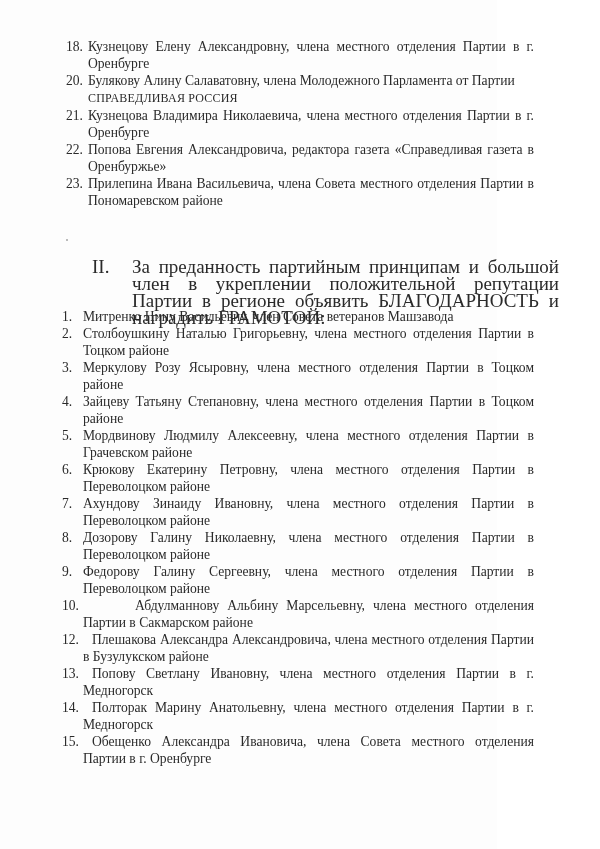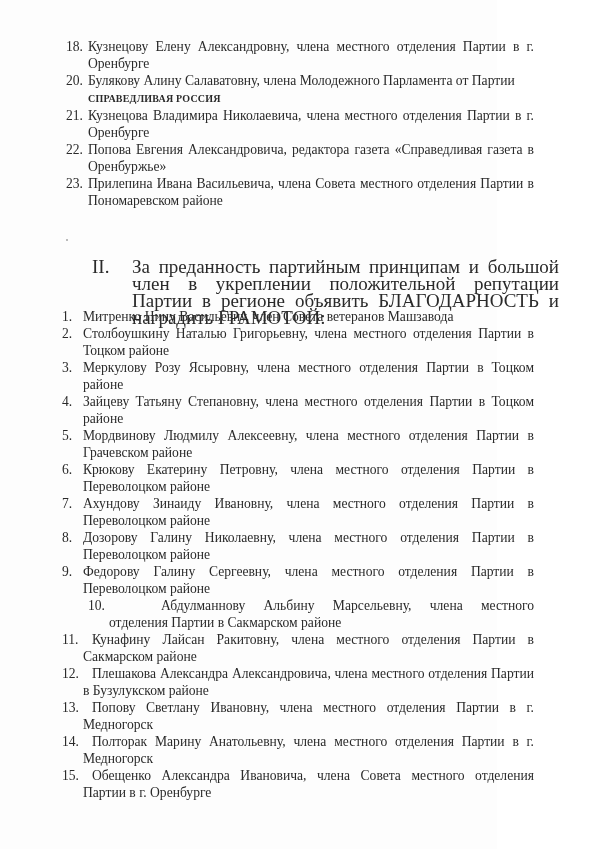--- a/index.html
+++ b/index.html
@@ -6,29 +6,29 @@
   body {
     width: 600px; height: 849px; overflow: hidden; position: relative;
     font-family: "Liberation Serif", "DejaVu Serif", serif;
     color: #2a2a2a;
   }
   .page { position: absolute; left: 0; top: 0; width: 497px; height: 849px; background: #fdfdfd; }
   .list-a { position: absolute; left: 66px; top: 38px; width: 468px; }
   .item { display: flex; font-size: 13.6px; line-height: 17px; margin: 0; }
   .item .num { flex: 0 0 22px; white-space: nowrap; }
   .item .txt { flex: 1; text-align: justify; text-align-last: left; }
-  .item .bold { font-weight: bold; font-size: 10px; letter-spacing: 0.2px; margin-top: 8px; }
+  .item .bold { font-weight: normal; font-size: 12px; letter-spacing: 0.2px; margin-top: 8px; }
   .section-heading { position: absolute; left: 67px; top: 258px; width: 467px; display: flex; font-size: 19px; line-height: 17px; margin-left: 25px; }
   .section-heading .roman { flex: 0 0 40px; }
   .section-heading .txt { flex: 1; text-align: justify; text-align-last: left; }
   .list-b { position: absolute; left: 62px; top: 308px; width: 472px; }
   .list-b .item .num { flex: 0 0 21px; }
   .list-b .item.wide .num { flex: 0 0 30px; }
   .list-b .item.wide .txt { text-indent: 0; }
-  .list-b .item.wide { position: relative; margin-left: 26px; }
+  .list-b .item.wide { position: relative; }
   .list-b .item.wide .txt { margin-left: 0; }
   .mark { position: absolute; left: 66px; top: 239px; width: 2px; height: 2px; background: #bbb; }
 </style>
 </head>
 <body>
 
 <div class="page">
 
   <div class="list-a">
     <div class="item">
@@ -98,24 +98,20 @@
       </div>
     <div class="item">
         <span class="num">9.</span>
         <span class="txt">Федорову Галину Сергеевну, члена местного отделения Партии в Переволоцком районе</span>
       </div>
     <div class="item wide">
         <span class="num" style="position:absolute;left:0;">10.</span>
         <span class="txt" style="margin-left:21px;text-indent:52px;">Абдулманнову Альбину Марсельевну, члена местного отделения Партии в Сакмарском районе</span>
       </div>
     <div class="item">
-        <span class="num" style="flex-basis:21px;">11.</span>
-        <span class="txt" style="text-indent:9px;">Кунафину Лайсан Ракитовну, члена местного отделения Партии в Сакмарском районе</span>
-      </div>
-    <div class="item">
         <span class="num">12.</span>
         <span class="txt" style="text-indent:9px;">Плешакова Александра Александровича, члена местного отделения Партии в Бузулукском районе</span>
       </div>
     <div class="item">
         <span class="num">13.</span>
         <span class="txt" style="text-indent:9px;">Попову Светлану Ивановну, члена местного отделения Партии в г. Медногорск</span>
       </div>
     <div class="item">
         <span class="num">14.</span>
         <span class="txt" style="text-indent:9px;">Полторак Марину Анатольевну, члена местного отделения Партии в г. Медногорск</span>

